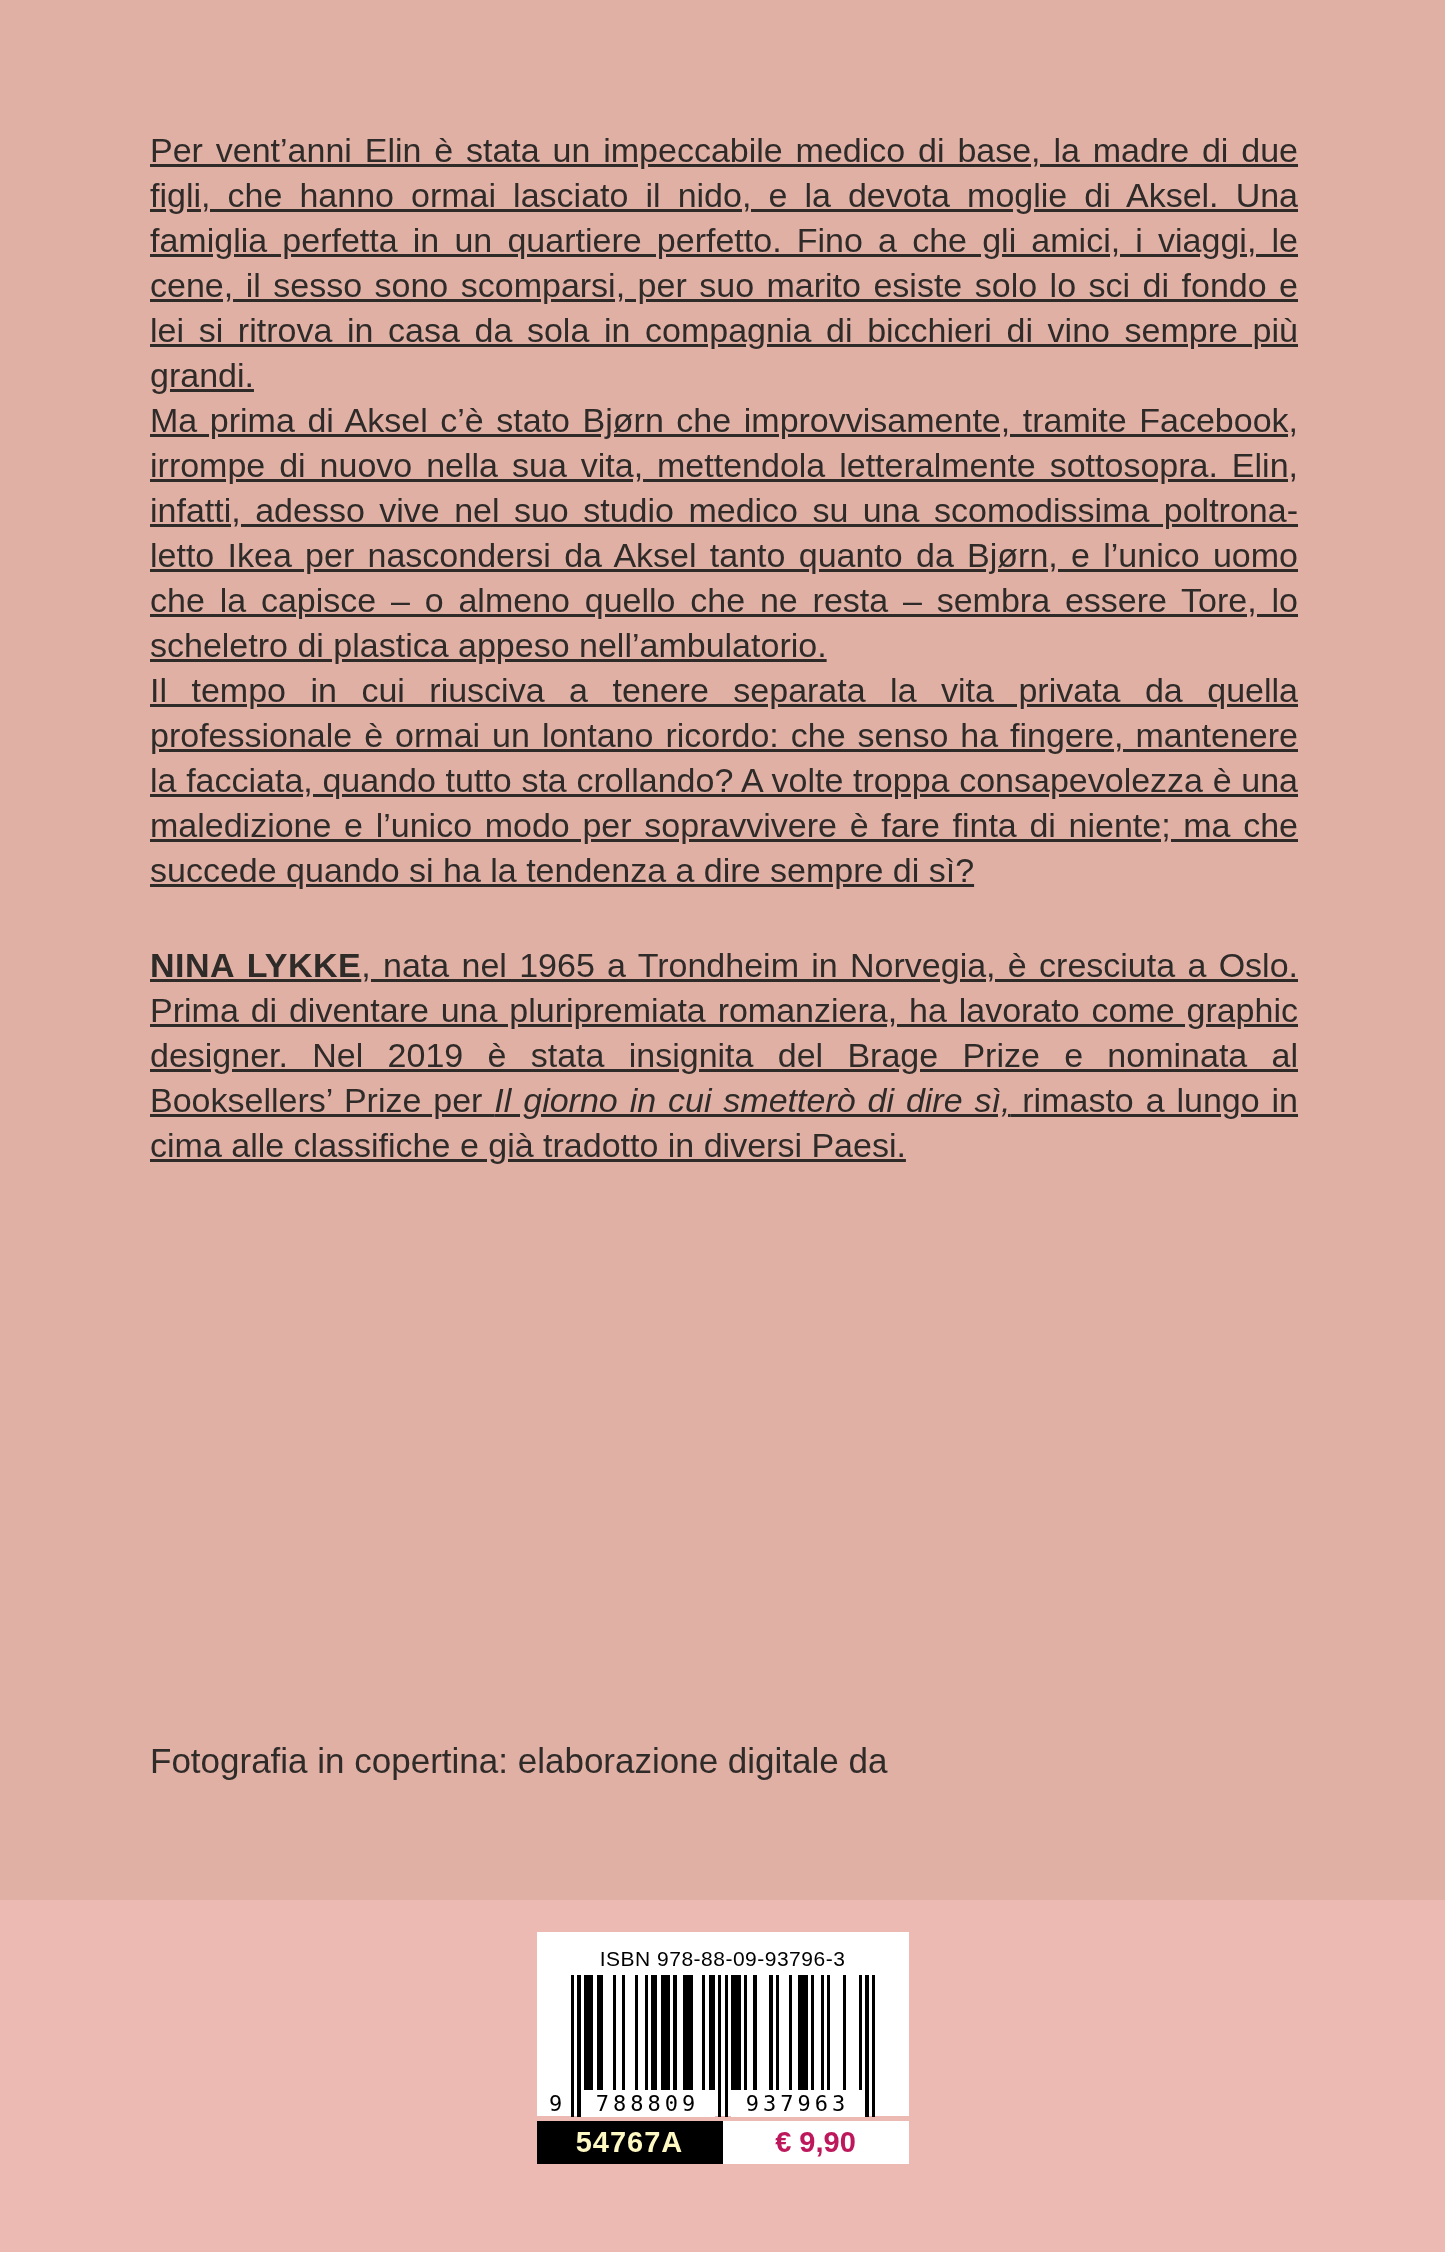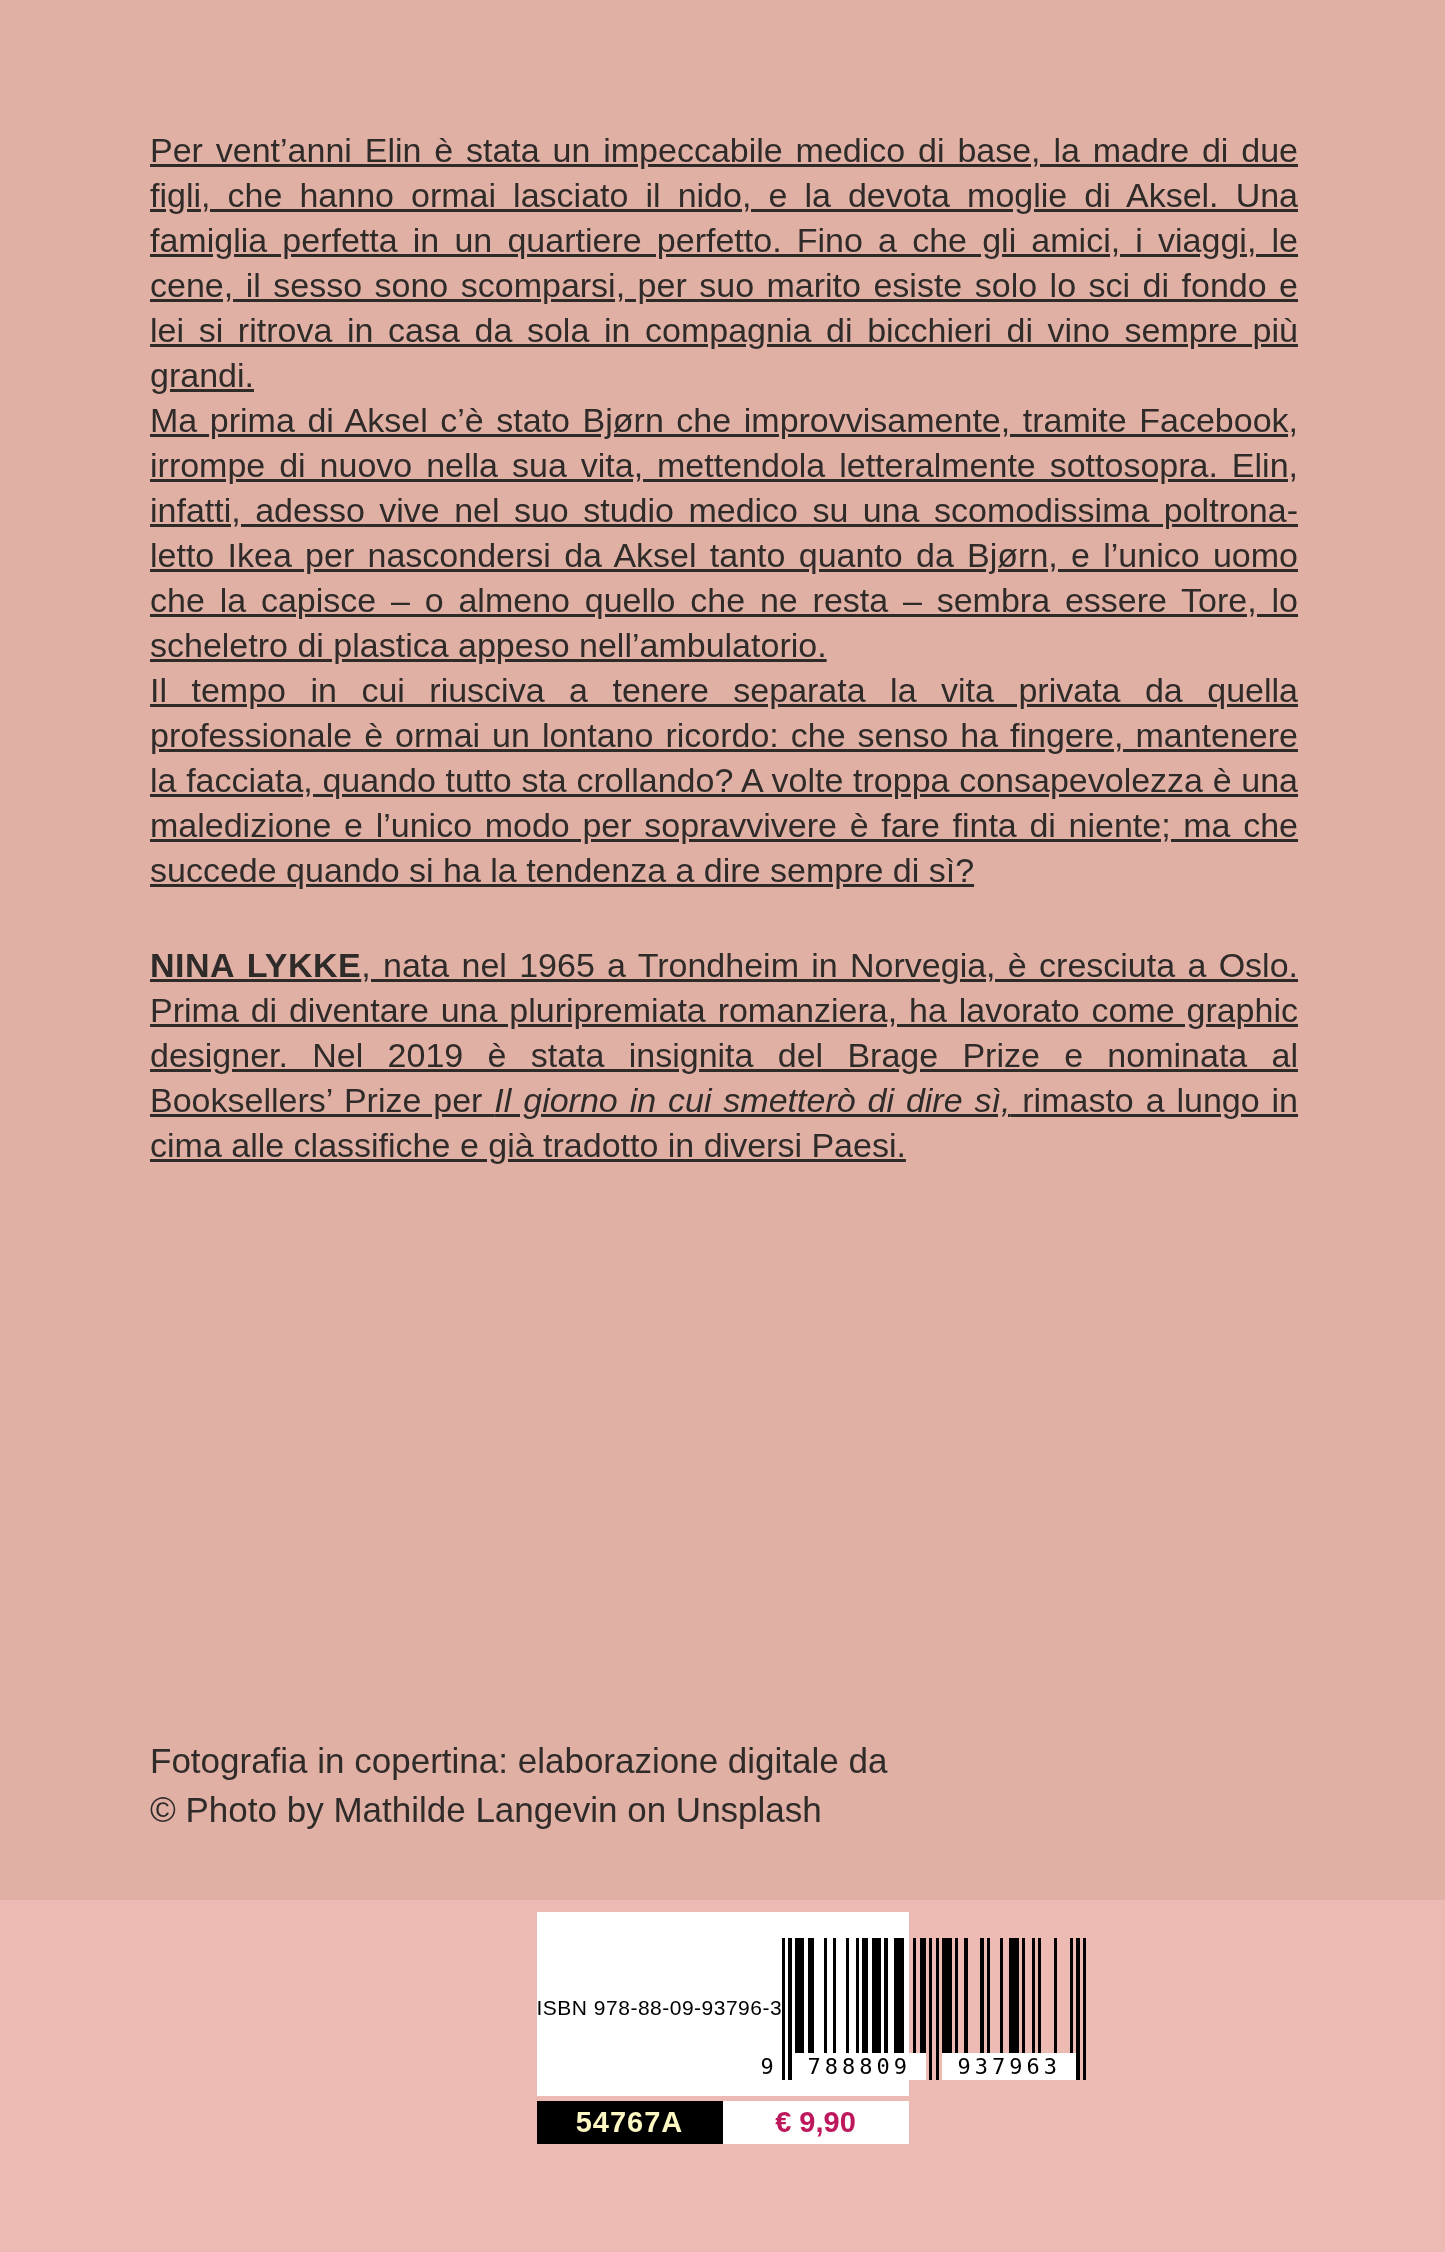--- a/index.html
+++ b/index.html
@@ -48,23 +48,24 @@
     position: absolute;
     left: 50%;
     top: 12px;
     transform: translateX(-50%);
     width: 372px;
   }
   .isbn-box {
     background: #ffffff;
     height: 184px;
     display: flex;
-    flex-direction: row;
+    flex-direction: column;
     align-items: center;
-    padding-top: 7px;
+    padding-top: 14px;
+    margin-top: 20px;
   }
   .isbn-label {
     font-size: 21px;
     line-height: 26px;
     color: #000;
     letter-spacing: 0.5px;
     white-space: nowrap;
   }
   .barcode-wrap {
     position: relative;
@@ -120,21 +121,20 @@
 
   <div class="synopsis">
     <p>Per vent’anni Elin è stata un impeccabile medico di base, la madre di due figli, che hanno ormai lasciato il nido, e la devota moglie di Aksel. Una famiglia perfetta in un quartiere perfetto. Fino a che gli amici, i viaggi, le cene, il sesso sono scomparsi, per suo marito esiste solo lo sci di fondo e lei si ritrova in casa da sola in compagnia di bicchieri di vino sempre più grandi.</p>
     <p>Ma prima di Aksel c’è stato Bjørn che improvvisamente, tramite Facebook, irrompe di nuovo nella sua vita, mettendola letteralmente sottosopra. Elin, infatti, adesso vive nel suo studio medico su una scomodissima poltrona-letto Ikea per nascondersi da Aksel tanto quanto da Bjørn, e l’unico uomo che la capisce – o almeno quello che ne resta – sembra essere Tore, lo scheletro di plastica appeso nell’ambulatorio.</p>
     <p>Il tempo in cui riusciva a tenere separata la vita privata da quella professionale è ormai un lontano ricordo: che senso ha fingere, mantenere la facciata, quando tutto sta crollando? A volte troppa consapevolezza è una maledizione e l’unico modo per sopravvivere è fare finta di niente; ma che succede quando si ha la tendenza a dire sempre di sì?</p>
     <p class="bio-gap"><span class="author-name">NINA LYKKE</span><span>, nata nel 1965 a Trondheim in Norvegia, è cresciuta a Oslo. Prima di diventare una pluripremiata romanziera, ha lavorato come graphic designer. Nel 2019 è stata insignita del Brage Prize e nominata al Booksellers’ Prize per </span><span class="book-title">Il giorno in cui smetterò di dire sì,</span><span> rimasto a lungo in cima alle classifiche e già tradotto in diversi Paesi.</span></p>
   </div>
 
   <div class="credits">
     <div>Fotografia in copertina: elaborazione digitale da</div>
-    <div>© Photo by Mathilde Langevin on Unsplash</div>
   </div>
 
   <div class="bottom-band" style="background: rgb(237, 186, 179);">
     <div class="barcode-area">
       <div class="isbn-box">
         <div class="isbn-label">ISBN 978-88-09-93796-3</div>
         <div class="barcode-wrap">
             <svg width="304" height="142" shape-rendering="crispEdges">
               <rect x="0.00" y="0" width="3.25" height="142" fill="#000000"></rect>
               <rect x="6.40" y="0" width="3.25" height="142" fill="#000000"></rect>

